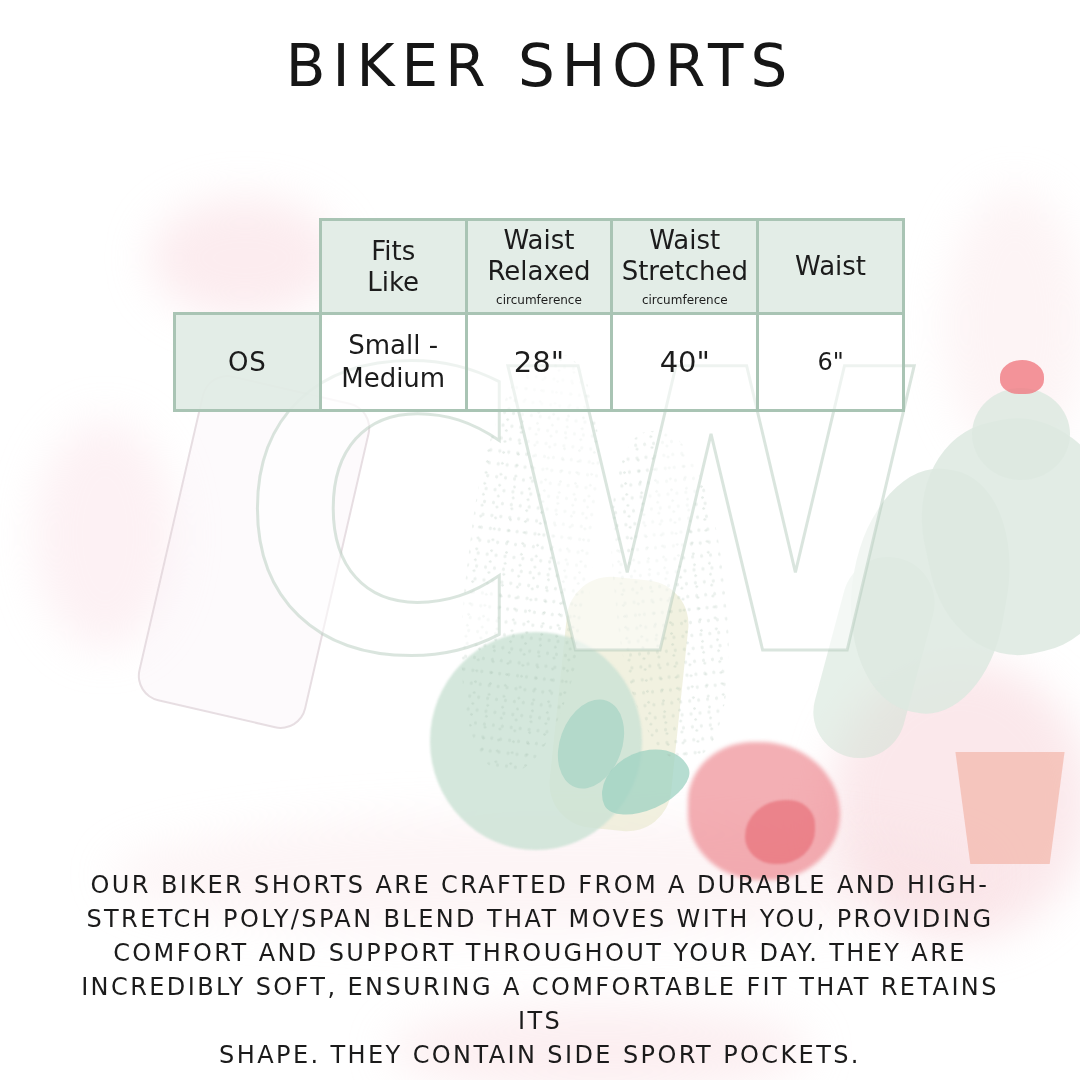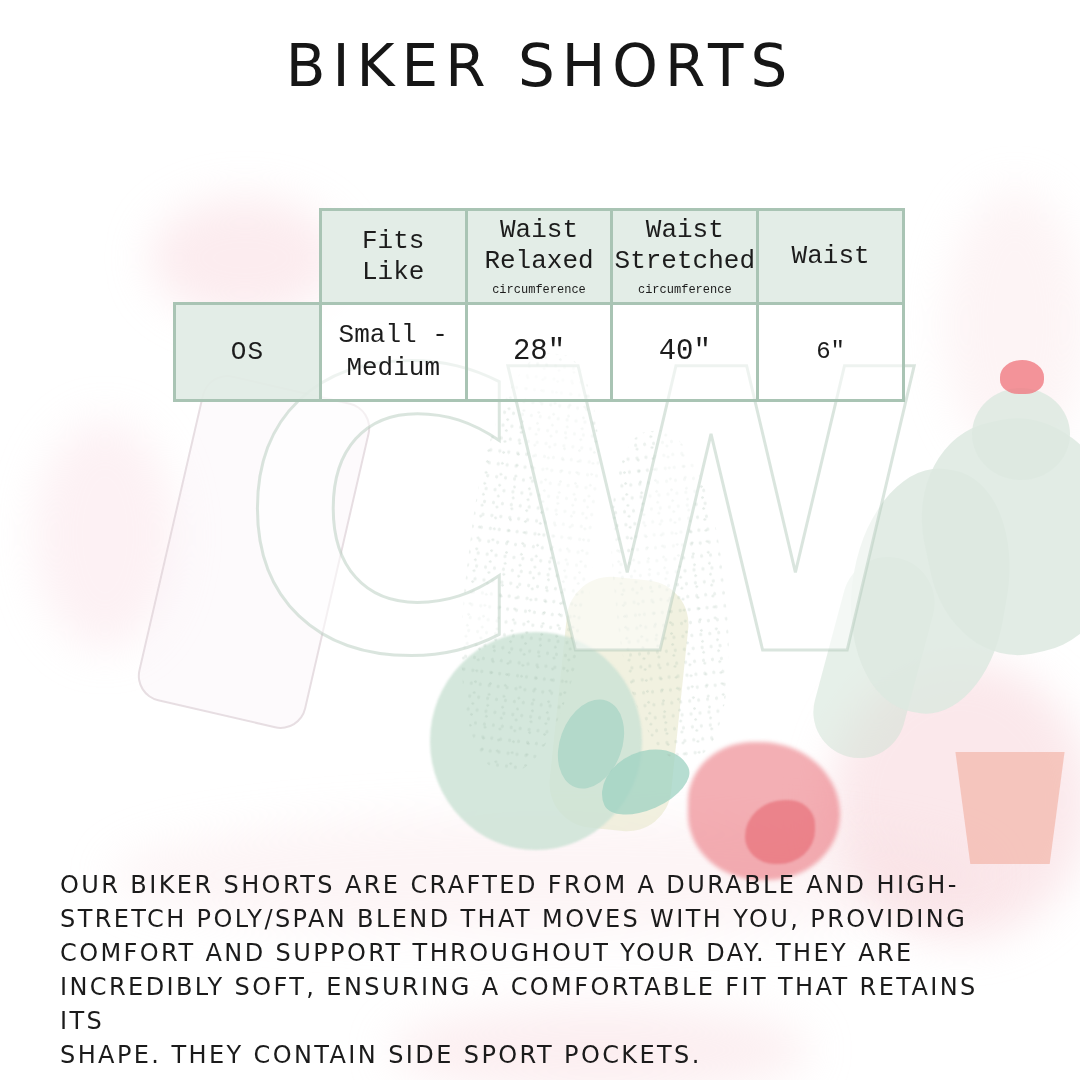--- a/index.html
+++ b/index.html
@@ -48,41 +48,41 @@
   .red-flower-big{left:688px;top:742px;width:152px;height:138px;background:rgba(231,96,105,.5);
     border-radius:45% 55% 50% 50%;filter:blur(2px);}
   .red-flower-petal{left:745px;top:800px;width:70px;height:64px;background:rgba(226,80,92,.45);border-radius:60% 40% 55% 45%;filter:blur(1px);}
   
   .page-title{
     position:absolute;left:0;top:30px;width:100%;text-align:center;z-index:6;
     font-weight:400;font-size:58px;line-height:72px;letter-spacing:7px;color:#161616;
   }
   
   .size-chart{
-    position:absolute;left:173px;top:208px;width:732px;z-index:5;
-    border-collapse:collapse;table-layout:fixed;font-family:Liberation Mono, monospace;
+    position:absolute;left:173px;top:218px;width:732px;z-index:5;
+    border-collapse:collapse;table-layout:fixed;
   }
   .size-chart td,.size-chart th{
     border:3px solid #a9c4b4;padding:0;text-align:center;vertical-align:middle;
     font-weight:normal;color:#1c1c1c;
   }
   .size-chart tr.header-row{height:94px;}
   .size-chart tr.body-row{height:97px;}
   .ghost-cell{border:none !important;background:transparent;}
   .head-cell,.label-cell{background:rgba(225,236,229,.93);}
   .head-cell{font-size:26px;line-height:31px;white-space:pre-line;}
   .head-sub{display:block;font-size:12px;line-height:18px;margin-top:4px;}
   .label-cell{font-size:26px;letter-spacing:1px;}
   .data-cell{background:rgba(255,255,255,.55);font-size:29px;white-space:pre-line;line-height:36px;}
   .fits-cell{font-size:26px;line-height:33px;}
   .inseam-cell{font-size:24px;}
   
   .description{
     position:absolute;left:50%;top:868px;transform:translateX(-50%);width:960px;z-index:6;
-    font-size:24px;line-height:34px;letter-spacing:2.4px;
+    text-align:center;font-size:24px;line-height:34px;letter-spacing:2.4px;
     white-space:pre-line;color:#1b1b1b;font-weight:500;
   }
 </style>
 </head>
 <body>
 
 <div class="canvas">
 
   <div class="deco wash wash-top-left"></div>
   <div class="deco wash wash-left-mid"></div>

